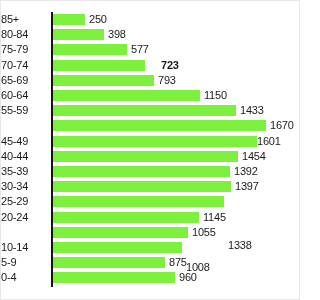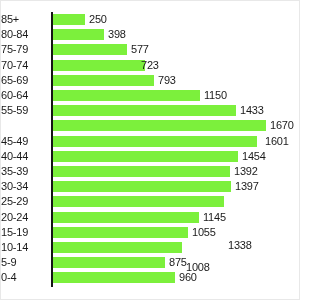--- a/index.html
+++ b/index.html
@@ -103,21 +103,21 @@
           <span class="bar-wrap" style="width: 74px;">
             <span class="bar" style="width: 74px; background: rgb(124, 240, 60);"></span>
           </span>
           <span class="val-label" style="left: 130px; color: rgb(26, 26, 26);">577</span>
         </div>
         <div class="bar-row" style="top: 56.6px;">
           <span class="cat-label">70-74</span>
           <span class="bar-wrap" style="width: 92px;">
             <span class="bar" style="width: 92px; background: rgb(124, 240, 60);"></span>
           </span>
-          <span class="val-label" style="left: 140px; color: rgb(26, 26, 26);">723</span>
+          <span class="val-label" style="left: 160px; color: rgb(26, 26, 26); font-weight: bold;">723</span>
         </div>
         <div class="bar-row" style="top: 71.8px;">
           <span class="cat-label">65-69</span>
           <span class="bar-wrap" style="width: 101px;">
             <span class="bar" style="width: 101px; background: rgb(124, 240, 60);"></span>
           </span>
           <span class="val-label" style="left: 157px; color: rgb(26, 26, 26);">793</span>
         </div>
         <div class="bar-row" style="top: 87px;">
           <span class="cat-label">60-64</span>
@@ -137,21 +137,21 @@
           <span class="bar-wrap" style="width: 213px;">
             <span class="bar" style="width: 213px; background: rgb(124, 240, 60);"></span>
           </span>
           <span class="val-label" style="left: 269px; color: rgb(26, 26, 26);">1670</span>
         </div>
         <div class="bar-row" style="top: 132.6px;">
           <span class="cat-label">45-49</span>
           <span class="bar-wrap" style="width: 204px;">
             <span class="bar" style="width: 204px; background: rgb(124, 240, 60);"></span>
           </span>
-          <span class="val-label" style="left: 264px; color: rgb(26, 26, 26);">1601</span>
+          <span class="val-label" style="left: 256px; color: rgb(26, 26, 26);">1601</span>
         </div>
         <div class="bar-row" style="top: 147.8px;">
           <span class="cat-label">40-44</span>
           <span class="bar-wrap" style="width: 185px;">
             <span class="bar" style="width: 185px; background: rgb(124, 240, 60);"></span>
           </span>
           <span class="val-label" style="left: 241px; color: rgb(26, 26, 26);">1454</span>
         </div>
         <div class="bar-row" style="top: 163px;">
           <span class="cat-label">35-39</span>
@@ -175,21 +175,20 @@
           <span class="val-label" style="left: 227px; color: rgb(26, 26, 26); margin-top: 44px;">1338</span>
         </div>
         <div class="bar-row" style="top: 208.6px;">
           <span class="cat-label">20-24</span>
           <span class="bar-wrap" style="width: 146px;">
             <span class="bar" style="width: 146px; background: rgb(124, 240, 60);"></span>
           </span>
           <span class="val-label" style="left: 202px; color: rgb(26, 26, 26);">1145</span>
         </div>
         <div class="bar-row" style="top: 223.8px;">
-          <span class="cat-label">15-19</span>
           <span class="bar-wrap" style="width: 135px;">
             <span class="bar" style="width: 135px; background: rgb(124, 240, 60);"></span>
           </span>
           <span class="val-label" style="left: 191px; color: rgb(26, 26, 26);">1055</span>
         </div>
         <div class="bar-row" style="top: 239px;">
           <span class="cat-label">10-14</span>
           <span class="bar-wrap" style="width: 129px;">
             <span class="bar" style="width: 129px; background: rgb(124, 240, 60);"></span>
           </span>

